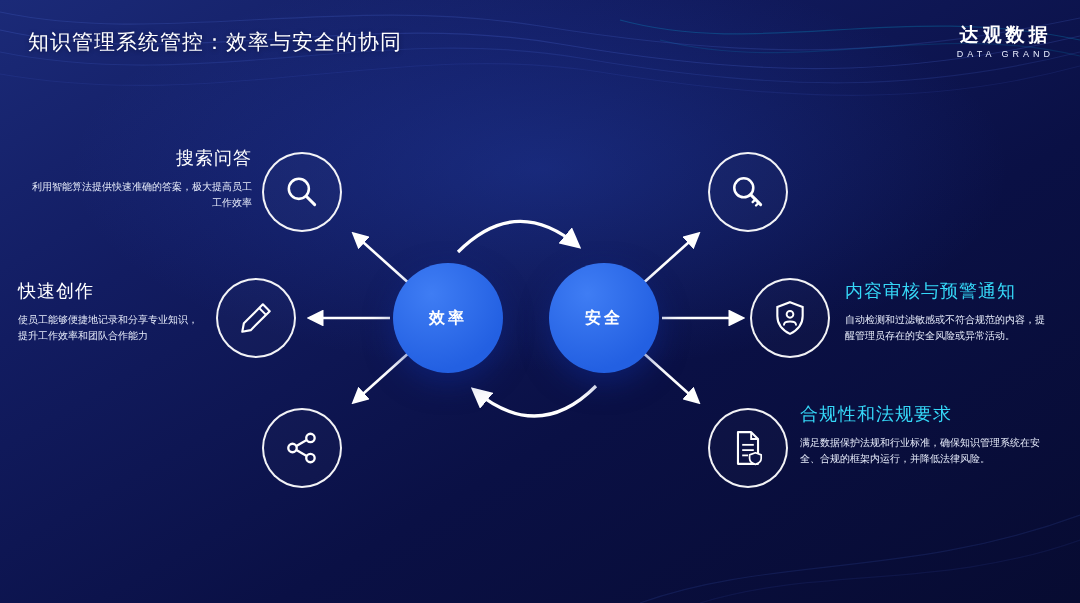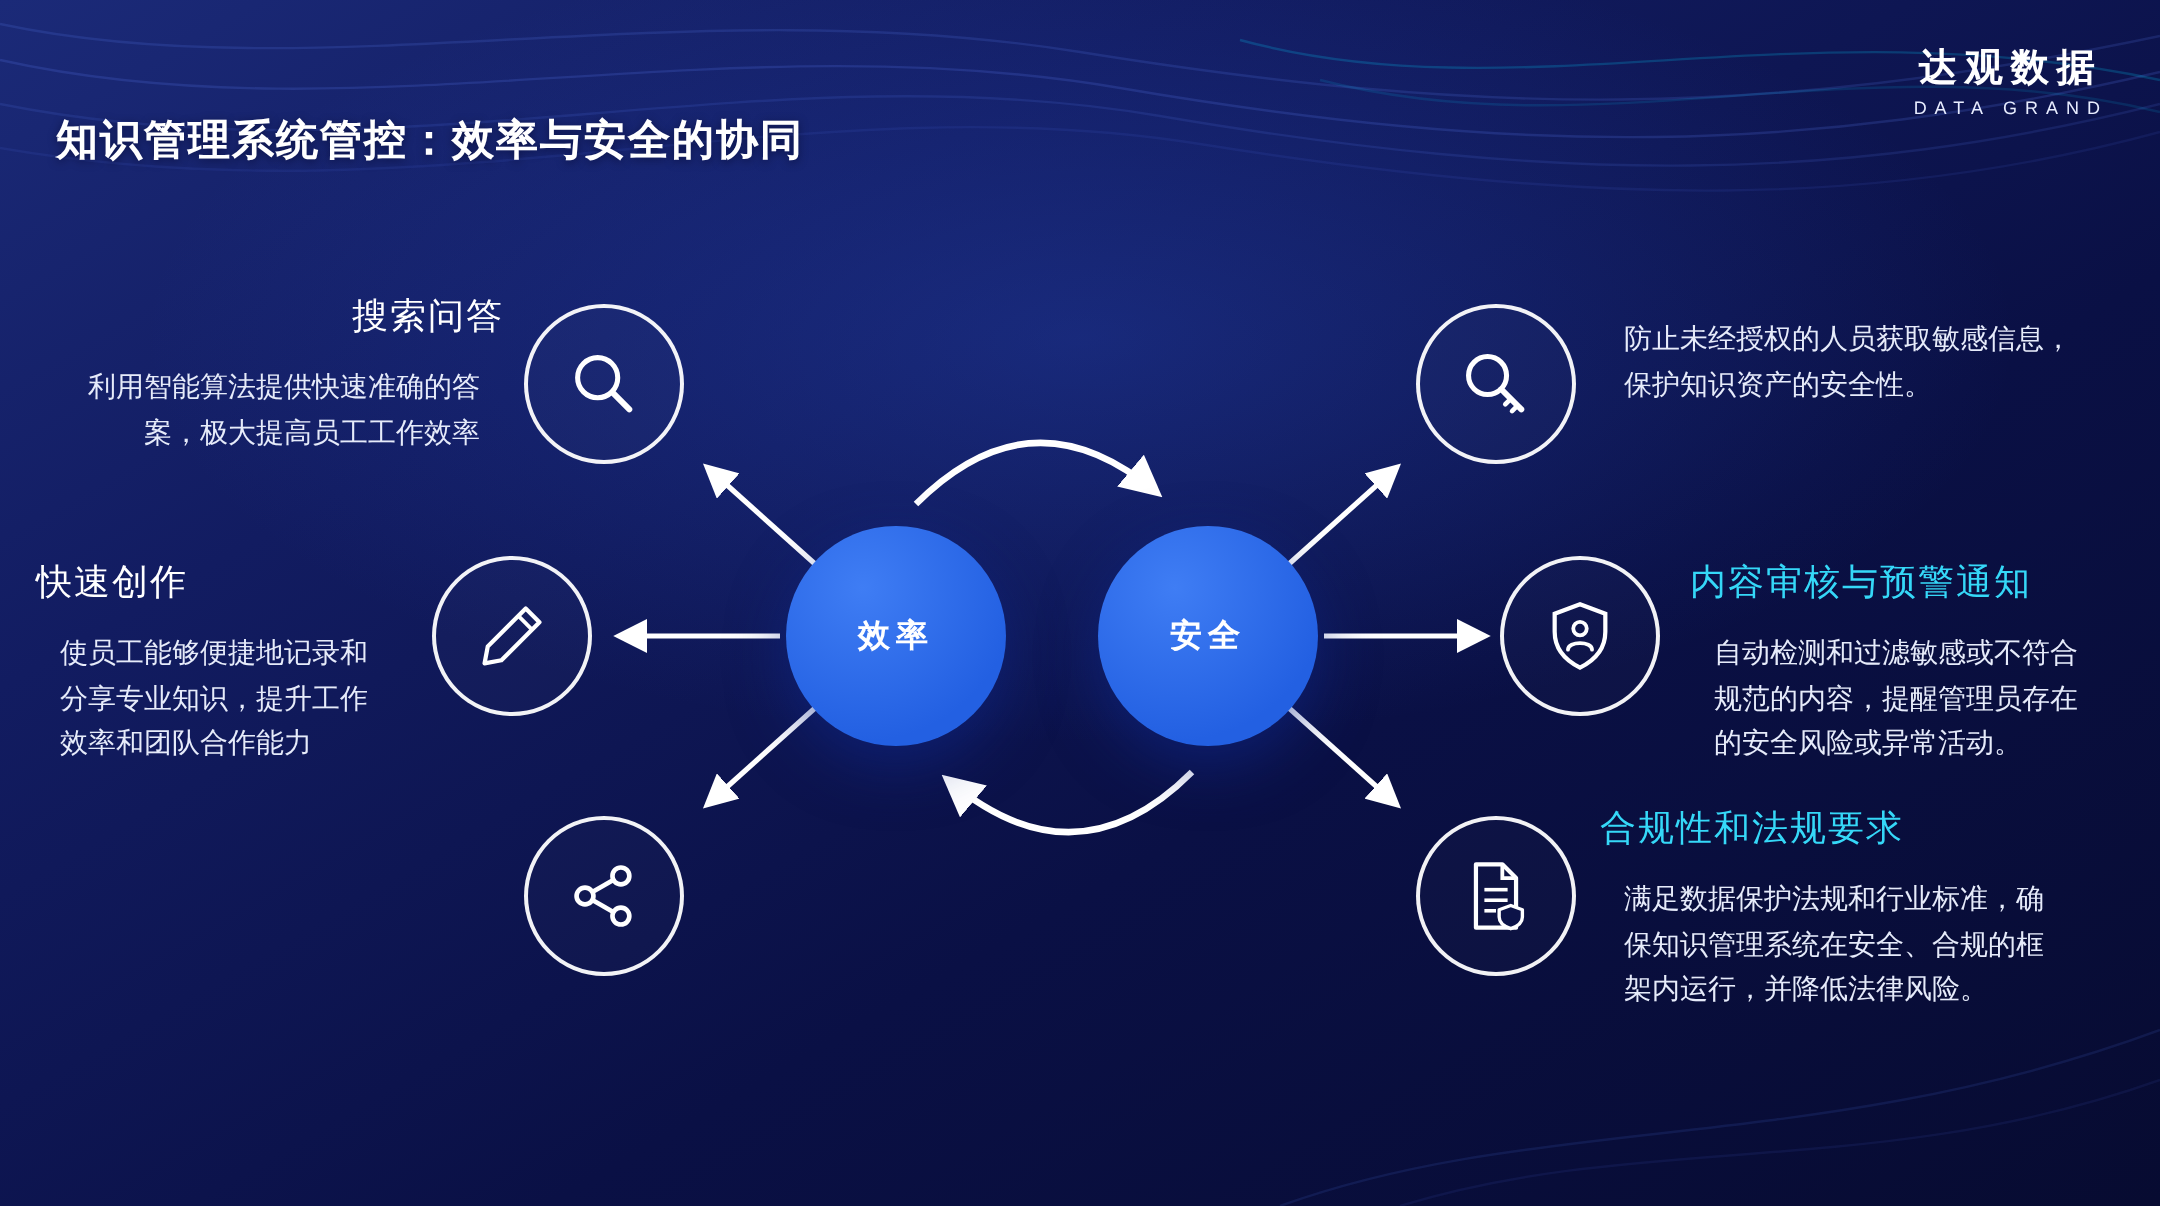--- a/index.html
+++ b/index.html
@@ -10,22 +10,22 @@
   }
   #canvas{
     position:relative;width:1080px;height:603px;overflow:hidden;
     background:
       radial-gradient(ellipse 62% 48% at 50% 28%, rgba(45,82,205,0.30), rgba(45,82,205,0) 70%),
       linear-gradient(150deg,#1b2a78 0%,#121c61 28%,#0a1045 62%,#070b31 100%);
   }
   .abs{position:absolute;}
   
   #page-title{
-    left:28px;top:28px;color:#ffffff;font-size:21px;font-weight:bold;
-    letter-spacing:1px;text-shadow:0 1px 4px rgba(0,0,30,.5);margin-top:28px;
+    left:28px;top:28px;color:#ffffff;font-size:21px;font-weight:normal;
+    letter-spacing:1px;text-shadow:0 1px 4px rgba(0,0,30,.5);
   }
   #logo{right:26px;top:24px;text-align:center;color:#ffffff;}
   #logo .cn{font-size:19px;font-weight:bold;letter-spacing:4px;line-height:1.2;}
   #logo .en{font-size:9px;letter-spacing:4px;margin-top:2px;color:#e8edff;}
   
   .hub{
     width:110px;height:110px;border-radius:50%;
     display:flex;align-items:center;justify-content:center;
     color:#ffffff;font-size:16px;font-weight:bold;letter-spacing:3px;
     background:radial-gradient(circle at 35% 28%, #3f7df4, #2360e2 72%);
@@ -43,21 +43,21 @@
   .icon-circle svg{width:38px;height:38px;display:block;}
   #circle-search{left:262px;top:152px;}
   #circle-pencil{left:216px;top:278px;}
   #circle-share{left:262px;top:408px;}
   #circle-key{left:708px;top:152px;}
   #circle-shield{left:750px;top:278px;}
   #circle-doc{left:708px;top:408px;}
   
   .item{color:#ffffff;}
   .item h3{margin:0 0 9px 0;font-size:18px;font-weight:normal;color:#ffffff;letter-spacing:1px;}
-  .item p{margin:12px;font-size:14px;line-height:1.62;color:#e6ebfa;}
+  .item p{margin:0;font-size:10px;line-height:1.62;color:#e6ebfa;}
   .item.right h3{color:#35d8f8;}
   #left-item-1{left:30px;top:146px;width:222px;text-align:right;}
   #left-item-2{left:18px;top:279px;width:186px;text-align:left;}
   #left-item-3{left:40px;top:402px;width:214px;text-align:right;}
   #right-item-1{left:800px;top:146px;width:248px;text-align:left;}
   #right-item-2{left:845px;top:279px;width:207px;text-align:left;}
   #right-item-3{left:800px;top:402px;width:242px;text-align:left;}
   
   .overlay{left:0;top:0;pointer-events:none;}
 </style>
@@ -162,21 +162,20 @@
   <div class="abs item left" id="left-item-1">
     <h3>搜索问答</h3>
     <p>利用智能算法提供快速准确的答案，极大提高员工工作效率</p>
   </div>
   <div class="abs item left" id="left-item-2">
     <h3>快速创作</h3>
     <p>使员工能够便捷地记录和分享专业知识，提升工作效率和团队合作能力</p>
   </div>
 
   <div class="abs item right" id="right-item-1">
-    <p>防止未经授权的人员获取敏感信息，保护知识资产的安全性。</p>
   </div>
   <div class="abs item right" id="right-item-2">
     <h3>内容审核与预警通知</h3>
     <p>自动检测和过滤敏感或不符合规范的内容，提醒管理员存在的安全风险或异常活动。</p>
   </div>
   <div class="abs item right" id="right-item-3">
     <h3>合规性和法规要求</h3>
     <p>满足数据保护法规和行业标准，确保知识管理系统在安全、合规的框架内运行，并降低法律风险。</p>
   </div>
 

